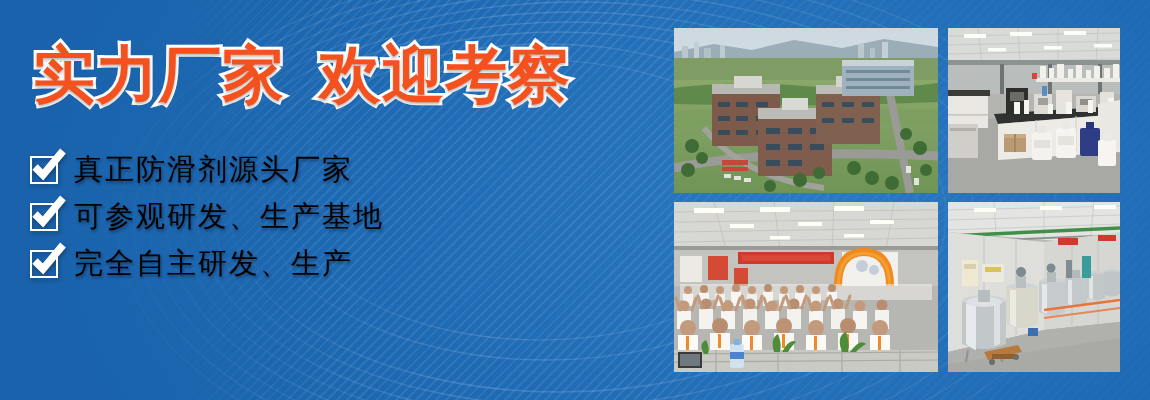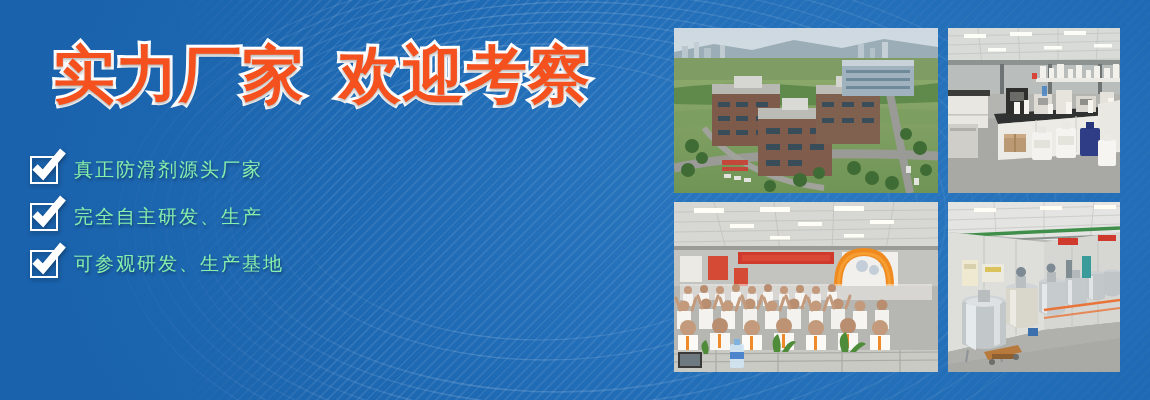--- a/index.html
+++ b/index.html
@@ -67,21 +67,20 @@
     font-size: 62px;
     font-weight: bold;
     line-height: 1;
     white-space: nowrap;
     color: #f4511e;
     letter-spacing: 1px;
     -webkit-text-stroke: 6px #ffffff;
     paint-order: stroke fill;
     text-shadow:
       0 2px 3px rgba(0,0,0,0.28);
-    margin-left: 20px;
   }
   .headline .gap {
     display: inline-block;
     width: 34px;
   }
 
   .bullets {
     position: absolute;
     left: 30px;
     top: 146px;
@@ -103,22 +102,22 @@
   }
   .check-box svg {
     position: absolute;
     left: -2px;
     top: -10px;
     width: 36px;
     height: 36px;
     overflow: visible;
   }
   .bullet-text {
-    color: #86efac;
-    font-size: 19px;
+    color: #000000;
+    font-size: 29px;
     font-weight: normal;
     letter-spacing: 2px;
     white-space: nowrap;
     text-shadow: 1px 2px 3px rgba(0,0,0,0.38);
   }
 
   
   .photo-grid {
     position: absolute;
     left: 674px;
@@ -183,30 +182,30 @@
         </span>
         <span class="bullet-text">真正防滑剂源头厂家</span>
       </div>
 
       <div class="bullet-row">
         <span class="check-box">
           <svg viewBox="0 0 36 36">
             <path d="M5 19 L13 27 L33 3" fill="none" stroke="#ffffff" stroke-width="7.5" stroke-linecap="butt" stroke-linejoin="miter"></path>
           </svg>
         </span>
-        <span class="bullet-text">完全自主研发、生产</span>
+        <span class="bullet-text">可参观研发、生产基地</span>
       </div>
 
       <div class="bullet-row">
         <span class="check-box">
           <svg viewBox="0 0 36 36">
             <path d="M5 19 L13 27 L33 3" fill="none" stroke="#ffffff" stroke-width="7.5" stroke-linecap="butt" stroke-linejoin="miter"></path>
           </svg>
         </span>
-        <span class="bullet-text">可参观研发、生产基地</span>
+        <span class="bullet-text">完全自主研发、生产</span>
       </div>
 
 
     </div>
   </div>
 
   <div class="photo-grid">
 
     <div class="photo">
       <svg viewBox="0 0 264 165" preserveAspectRatio="xMidYMid slice">

